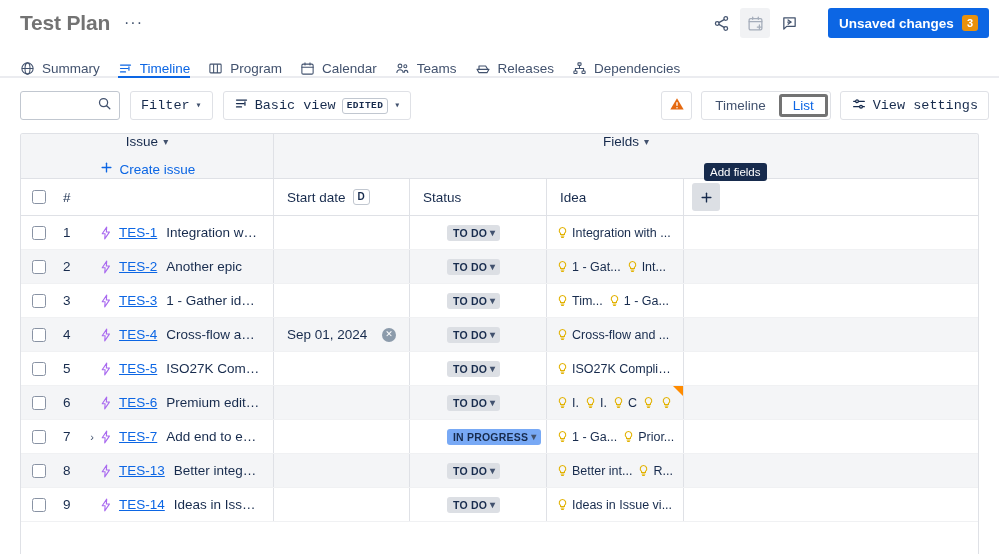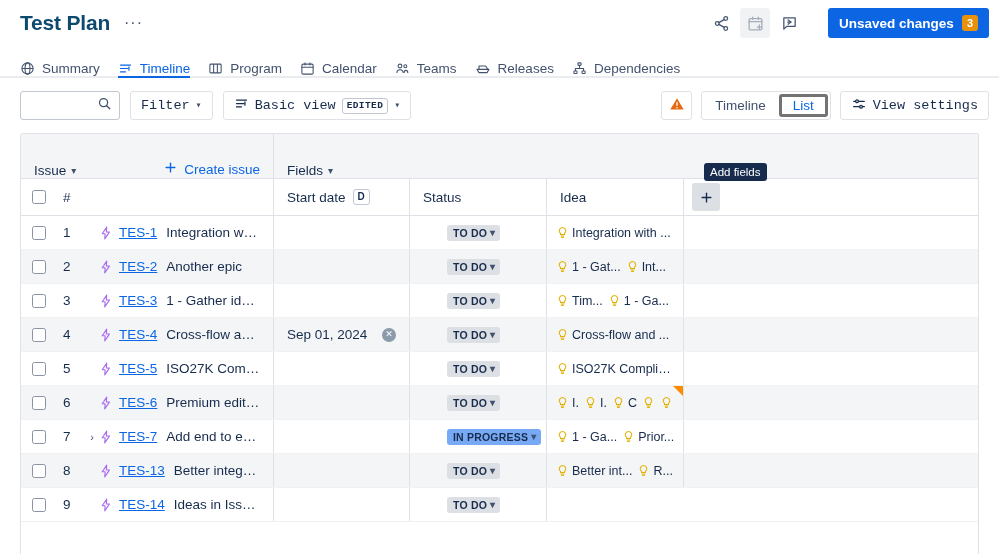--- a/index.html
+++ b/index.html
@@ -16,21 +16,21 @@
   .top-header {
     position: relative;
     height: 46px;
     padding: 0 10px 0 20px;
     display: flex;
     align-items: center;
   }
   .page-title {
     font-size: 21px;
     font-weight: 600;
-    color: #0c4a6e;
+    color: #737373;
     letter-spacing: -0.2px;
   }
   .more-dots {
     margin-left: 10px;
     font-size: 16px;
     color: #44546F;
     letter-spacing: 1px;
     line-height: 10px;
     cursor: pointer;
     padding: 2px 4px;
@@ -217,25 +217,26 @@
   }
   .grp-header {
     display: flex;
     height: 45px;
     background: #F4F5F7;
     border-bottom: 1px solid #DFE1E6;
     align-items: center;
   }
   .grp-cell {
     display: flex;
-    align-items: flex-end;
+    align-items: center;
     height: 100%;
     padding: 0 13px;
     font-size: 13.5px;
     color: #172B4D;
+    flex-direction: column;
   }
   .grp-issue {
     width: 253px;
     border-right: 1px solid #DFE1E6;
     justify-content: space-between;
   }
   .grp-fields { flex: 1; }
   .grp-label { display:flex; align-items:center; gap:5px; cursor:pointer; }
   .create-issue {
     display: flex; align-items: center; gap: 6px;
@@ -1003,18 +1004,30 @@
           <a class="issue-key">TES-14</a>
           <span class="issue-summary">Ideas in Issue vie...</span>
         </div>
         <div class="cell c-start"></div>
         <div class="cell c-status">
           <span class="lozenge lz-todo">
             <span>TO DO</span>
             <span class="chev">▾</span>
           </span>
         </div>
+        <div class="cell c-idea">
+          <span class="idea-chip">
+            <span class="bulb">
+              <svg width="13" height="13" viewBox="0 0 24 24">
+                <path d="M12 2.8a6 6 0 0 0-3.6 10.8v2.2h7.2v-2.2A6 6 0 0 0 12 2.8z" fill="none" stroke="#E2B203" stroke-width="2"></path>
+                <line x1="9.4" y1="18.4" x2="14.6" y2="18.4" stroke="#E2B203" stroke-width="2" stroke-linecap="round"></line>
+                <line x1="10.4" y1="21" x2="13.6" y2="21" stroke="#E2B203" stroke-width="2" stroke-linecap="round"></line>
+              </svg>
+            </span>
+            <span class="lbl">Ideas in Issue vi...</span>
+          </span>
+        </div>
         <div class="cell c-rest"></div>
       </div>
     </div>
 
   <div class="tooltip">Add fields</div>
 </div>
 
 </body></html>

